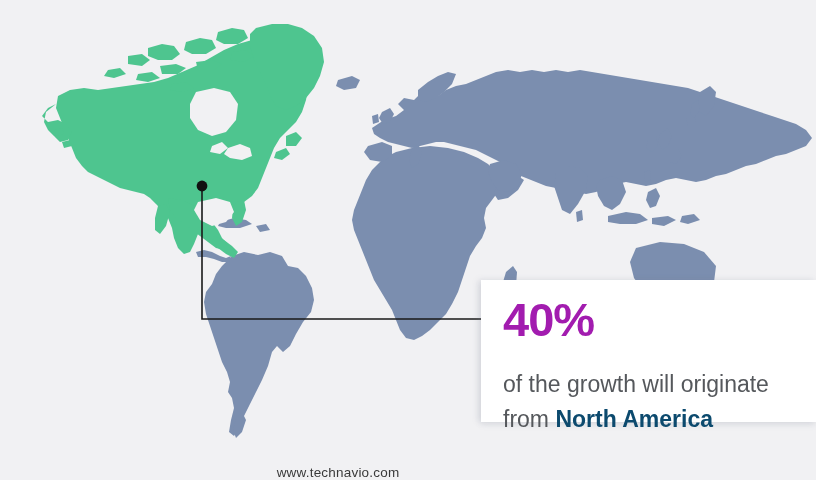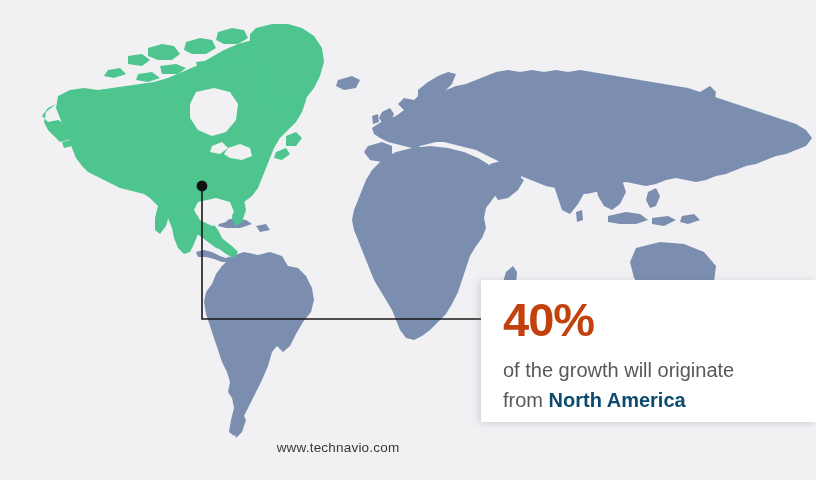--- a/index.html
+++ b/index.html
@@ -40,44 +40,44 @@
     width: 335px;
     height: 142px;
     background: #ffffff;
     box-shadow: -3px 0 6px rgba(120,130,150,0.18), 0 3px 6px rgba(120,130,150,0.12);
     box-sizing: border-box;
     padding: 16px 22px 14px 22px;
   }
   #callout .bignum {
     font-size: 47px;
     font-weight: bold;
-    color: #c2410c;
+    color: #a21caf;
     line-height: 1.0;
     letter-spacing: -1px;
-    margin: 0 0 12px 0;
+    margin: 0 0 24px 0;
   }
   #callout .line {
-    font-size: 20px;
+    font-size: 23px;
     color: #55585c;
     line-height: 1.5;
     white-space: nowrap;
   }
   #callout .line b {
     font-weight: bold;
     color: #0c4a6e;
   }
 
   #footer {
     position: absolute;
     left: 0;
     top: 440px;
     width: 676px;
     height: 40px;
     display: flex;
-    align-items: flex-start;
+    align-items: flex-end;
     justify-content: center;
     background: #f1f1f3;
   }
   #footer .url {
     font-size: 13.5px;
     color: #3a3a3a;
     letter-spacing: 0.2px;
   }
 </style>
 </head>

